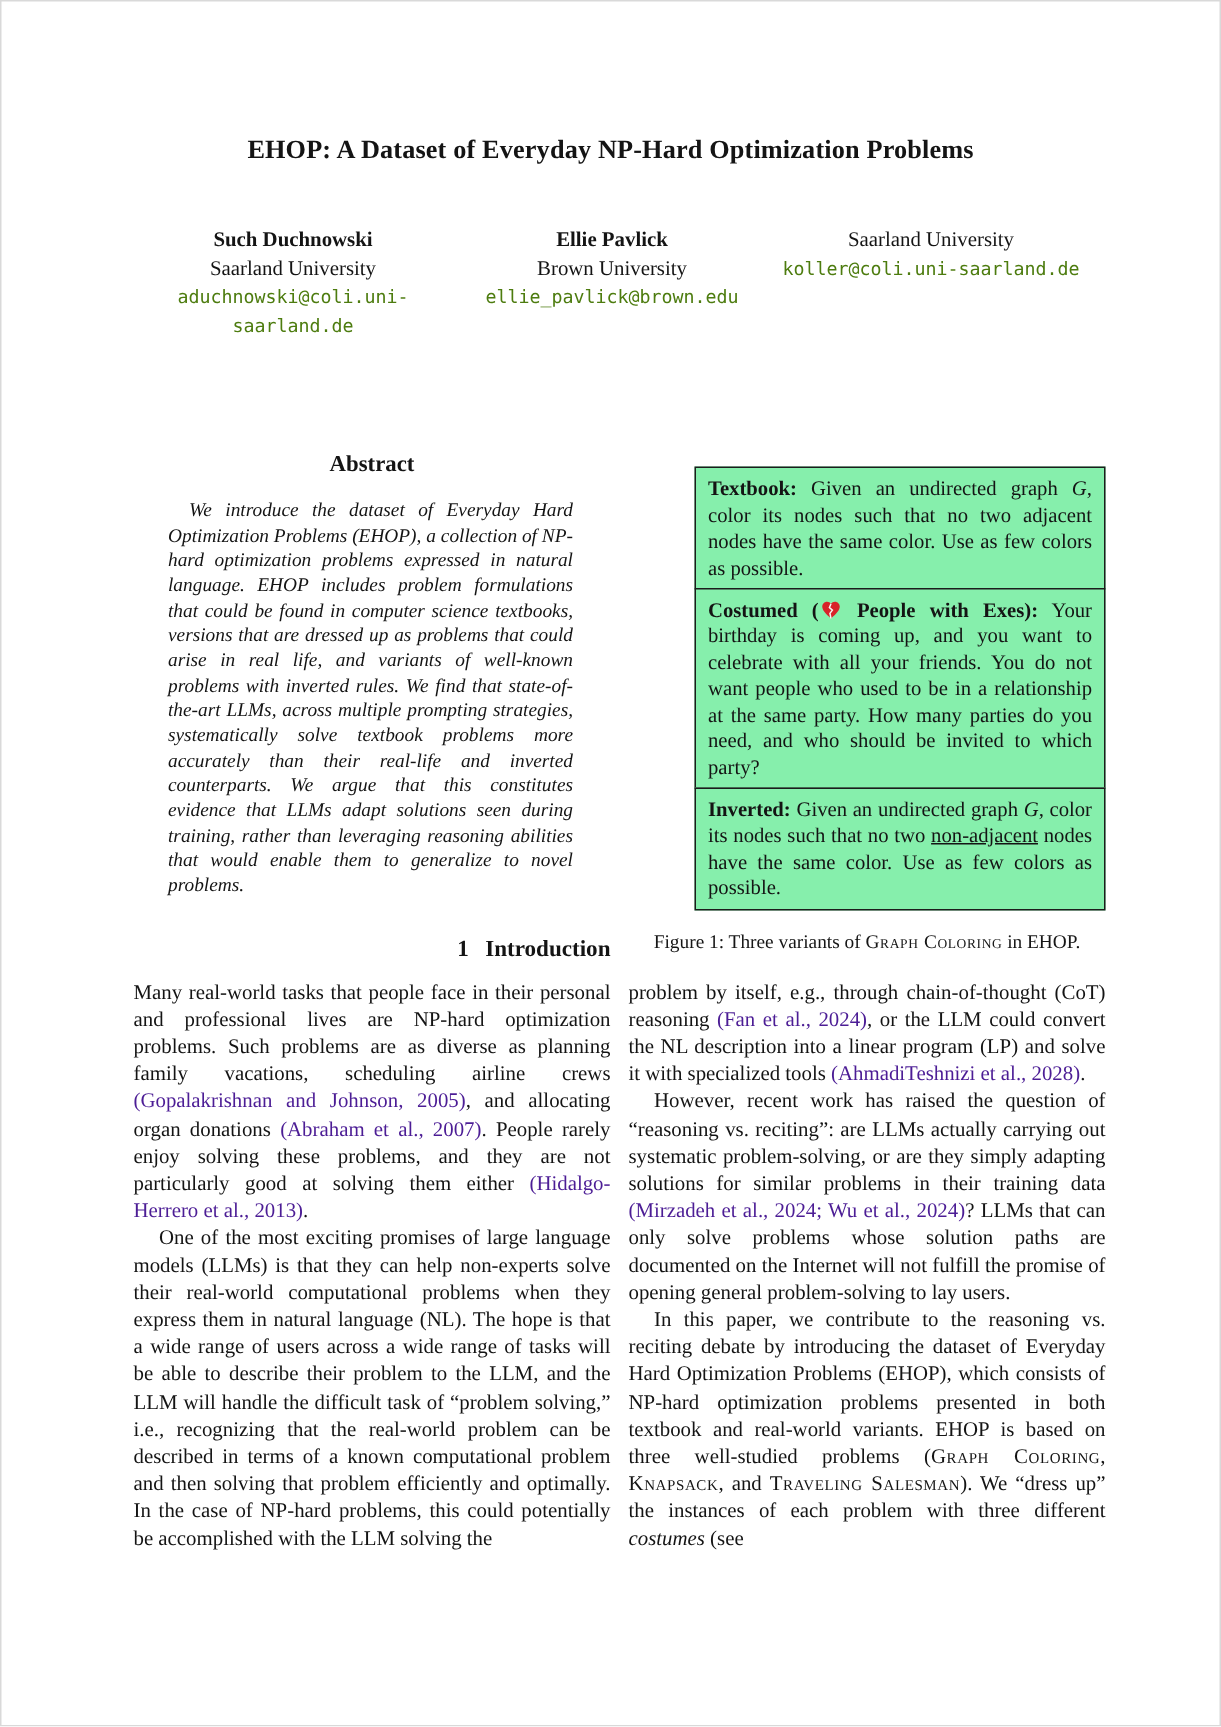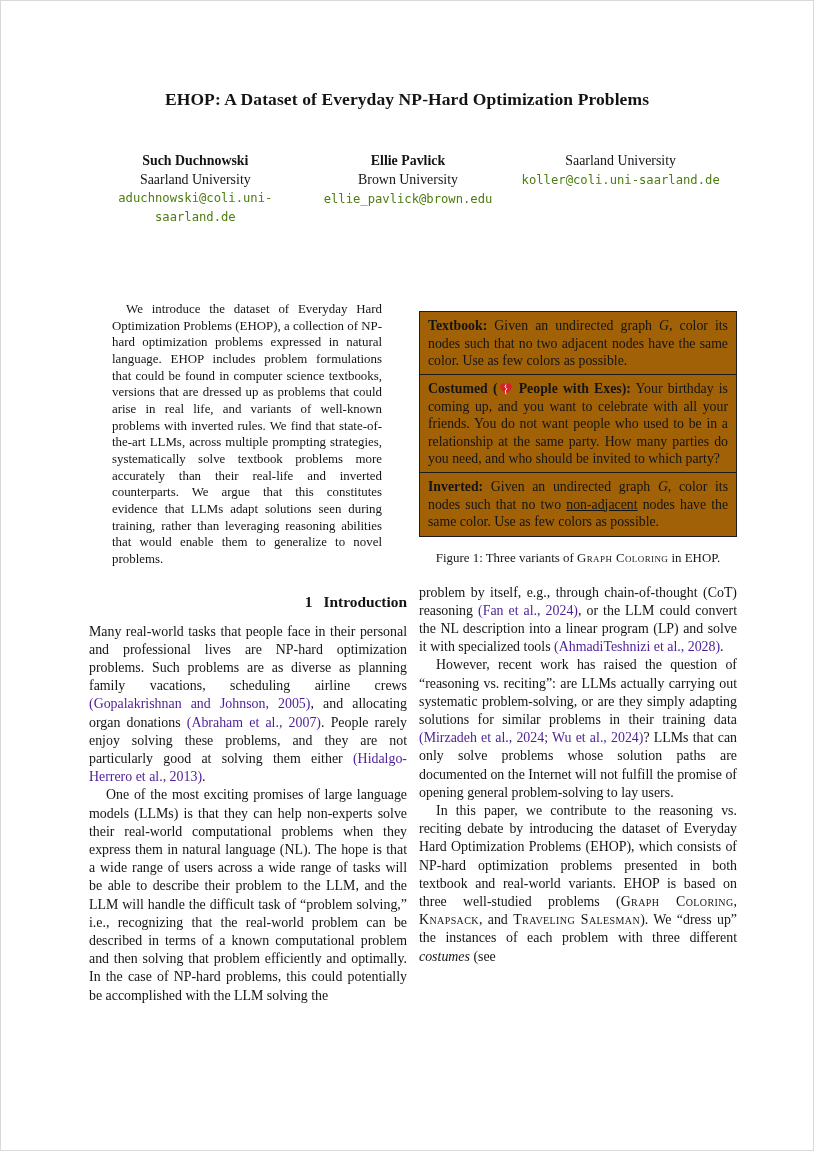--- a/index.html
+++ b/index.html
@@ -43,45 +43,47 @@
   .abstract-heading{
     margin:0 0 13px;text-align:center;
     font-size:15.2px;font-weight:bold;
   }
   .abstract-body{
     margin:0 25px 0 23px;
     font-size:12.9px;line-height:16.65px;
     text-indent:14px;
     text-align:justify;
     hyphens:auto;
+    font-style:italic;
   }
   
   .section-heading{
     margin:25px 0 12px;
     font-size:15.4px;font-weight:bold;
     text-align:right;
   }
   .sec-num{margin-right:11px;}
   
   .para{
     margin:0;
     font-size:13.9px;line-height:18.2px;
     text-align:justify;
     hyphens:auto;
   }
   .para.indent{text-indent:17px;}
   
   .figure-boxes{margin:2px 0 0;}
   .figure-box{
     border:1.5px solid #1c1c1c;
-    background:#a16207;
+    background:#86efac;
     padding:5px 8px;
     font-size:13.8px;line-height:17.5px;
     text-align:justify;
     hyphens:auto;
+    margin-left:44px;
   }
   .figure-box + .figure-box{margin-top:-1.5px;}
   .figure-caption{
     margin:13px 0 18px;
     font-size:12.9px;line-height:16px;
     text-align:center;
     color:#161616;
   }
   
   .seg-b{font-weight:bold;}
@@ -110,20 +112,21 @@
       <div class="author-affiliation">Brown University</div>
       <a class="author-email">ellie_pavlick@brown.edu</a>
     </div>
     <div class="author">
       <div class="author-affiliation">Saarland University</div>
       <a class="author-email">koller@coli.uni-saarland.de</a>
     </div>
   </div>
 
   <div class="col col-left">
+    <h3 class="abstract-heading">Abstract</h3>
     <p class="abstract-body">We introduce the dataset of Everyday Hard Optimization Problems (EHOP), a collection of NP-hard optimization problems expressed in natural language. EHOP includes problem formulations that could be found in computer science textbooks, versions that are dressed up as problems that could arise in real life, and variants of well-known problems with inverted rules. We find that state-of-the-art LLMs, across multiple prompting strategies, systematically solve textbook problems more accurately than their real-life and inverted counterparts. We argue that this constitutes evidence that LLMs adapt solutions seen during training, rather than leveraging reasoning abilities that would enable them to generalize to novel problems.</p>
 
     <h2 class="section-heading"><span class="sec-num">1</span><span>Introduction</span></h2>
 
     <p class="para"><span class="seg">Many real-world tasks that people face in their personal and professional lives are NP-hard optimization problems. Such problems are as diverse as planning family vacations, scheduling airline crews </span><span class="seg-link">(Gopalakrishnan and Johnson, 2005)</span><span class="seg">, and allocating organ donations </span><span class="seg-link">(Abraham et al., 2007)</span><span class="seg">. People rarely enjoy solving these problems, and they are not particularly good at solving them either </span><span class="seg-link">(Hidalgo-Herrero et al., 2013)</span><span class="seg">.</span></p>
     <p class="para indent"><span class="seg">One of the most exciting promises of large language models (LLMs) is that they can help non-experts solve their real-world computational problems when they express them in natural language (NL). The hope is that a wide range of users across a wide range of tasks will be able to describe their problem to the LLM, and the LLM will handle the difficult task of “problem solving,” i.e., recognizing that the real-world problem can be described in terms of a known computational problem and then solving that problem efficiently and optimally. In the case of NP-hard problems, this could potentially be accomplished with the LLM solving the</span></p>
   </div>
 
   <div class="col col-right">
     <div class="figure-boxes">

